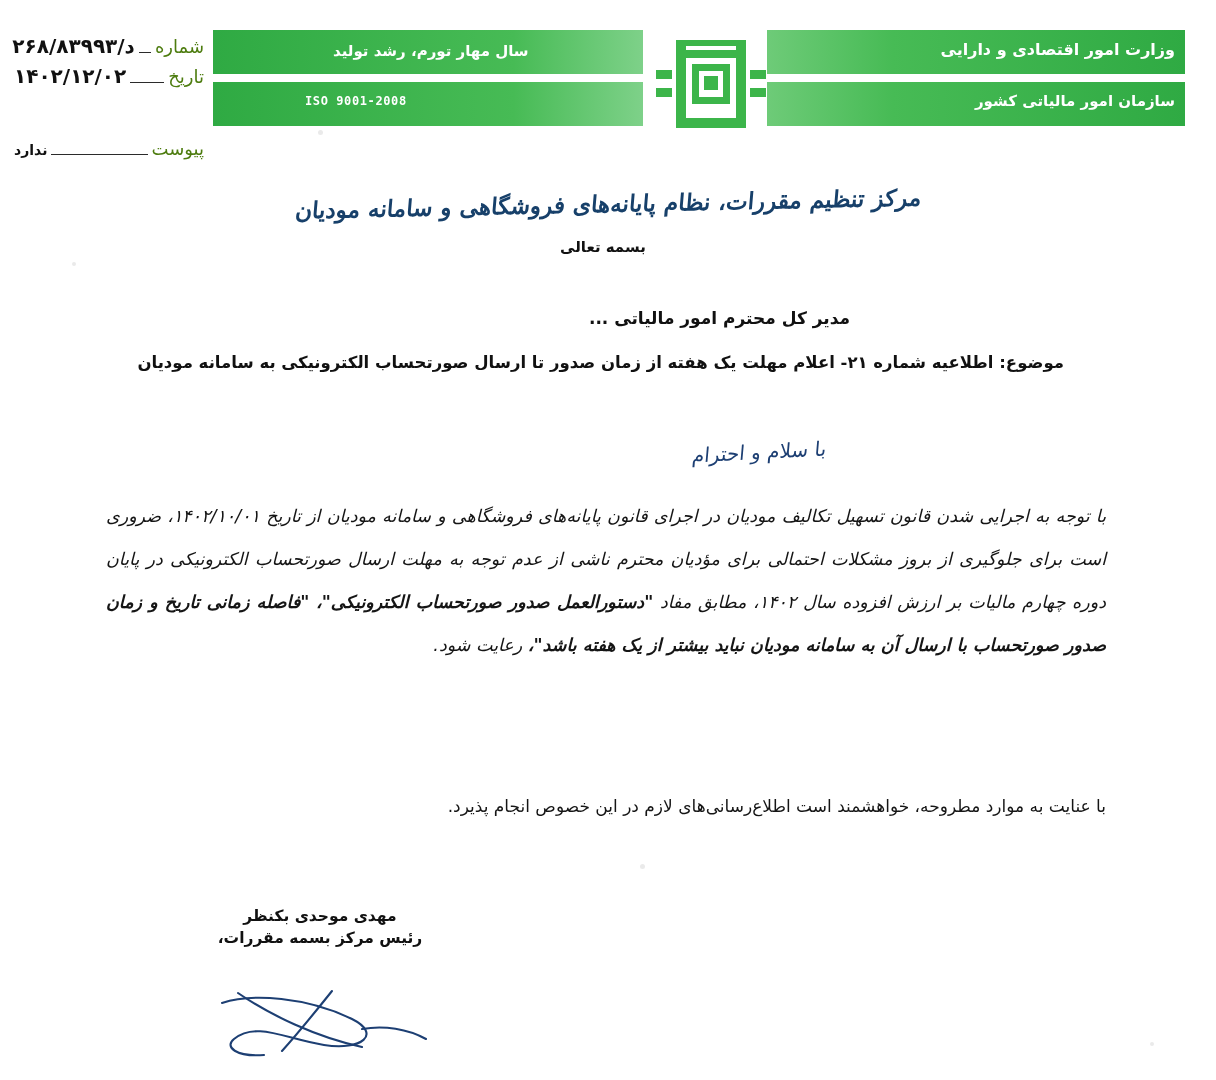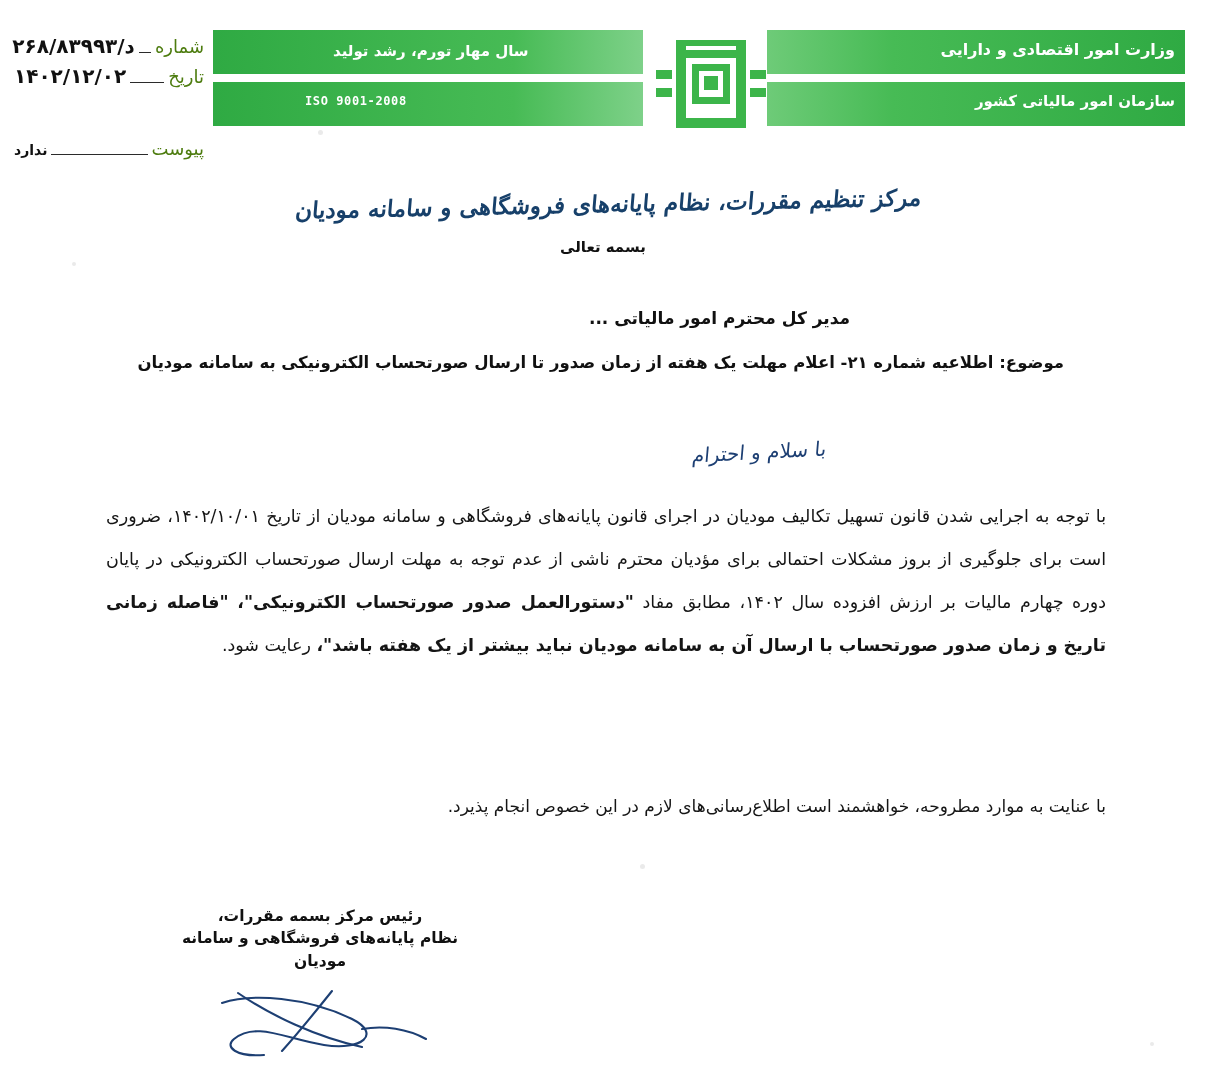--- a/index.html
+++ b/index.html
@@ -207,21 +207,21 @@
     top: 495px;
     right: 110px;
     width: 1000px;
     direction: rtl;
     text-align: justify;
     text-align-last: right;
     font-size: 17.5px;
     line-height: 2.45;
     color: #151515;
   }
-  .body-text p { margin: 0; }
+  .body-text p { margin: 0; font-style: italic; }
   .body-text .b { font-weight: 700; }
   .body-text .quoted { font-weight: 700; }
   .closing {
     position: absolute;
     top: 790px;
     right: 110px;
     width: 1000px;
     direction: rtl;
     text-align: right;
     font-size: 17px;
@@ -333,22 +333,22 @@
     <span>با توجه به اجرایی شدن قانون تسهیل تکالیف مودیان در اجرای قانون پایانه‌های فروشگاهی و سامانه مودیان از تاریخ ۱۴۰۲/۱۰/۰۱، ضروری است برای جلوگیری از بروز مشکلات احتمالی برای مؤدیان محترم ناشی از عدم توجه به مهلت ارسال صورتحساب الکترونیکی در پایان دوره چهارم مالیات بر ارزش افزوده سال ۱۴۰۲، مطابق مفاد</span>
     <span class="b">"دستورالعمل صدور صورتحساب الکترونیکی"،</span>
     <span class="quoted">"فاصله زمانی تاریخ و زمان صدور صورتحساب با ارسال آن به سامانه مودیان نباید بیشتر از یک هفته باشد"،</span>
     <span>رعایت شود.</span>
   </p>
 </div>
 
 <div class="closing">با عنایت به موارد مطروحه، خواهشمند است اطلاع‌رسانی‌های لازم در این خصوص انجام پذیرد.</div>
 
 <div class="sign-block">
+  <div>مهدی موحدی بکنظر</div>
   <div>رئیس مرکز بسمه مقررات،</div>
-  <div>نظام پایانه‌های فروشگاهی و سامانه مودیان</div>
 </div>
 
 <div class="signature-mark">
   <svg width="230" height="85" viewBox="0 0 230 85" aria-hidden="true">
     <g fill="none" stroke="#1d3f73" stroke-width="2.1" stroke-linecap="round">
       <path d="M10 18 C 40 8, 95 12, 140 34 C 170 49, 150 66, 112 60 C 74 54, 44 36, 22 54 C 12 62, 24 72, 52 70"></path>
       <path d="M26 8 C 58 30, 104 52, 150 62"></path>
       <path d="M120 6 C 104 26, 88 46, 70 66"></path>
       <path d="M150 44 C 172 40, 196 44, 214 54"></path>
     </g>

